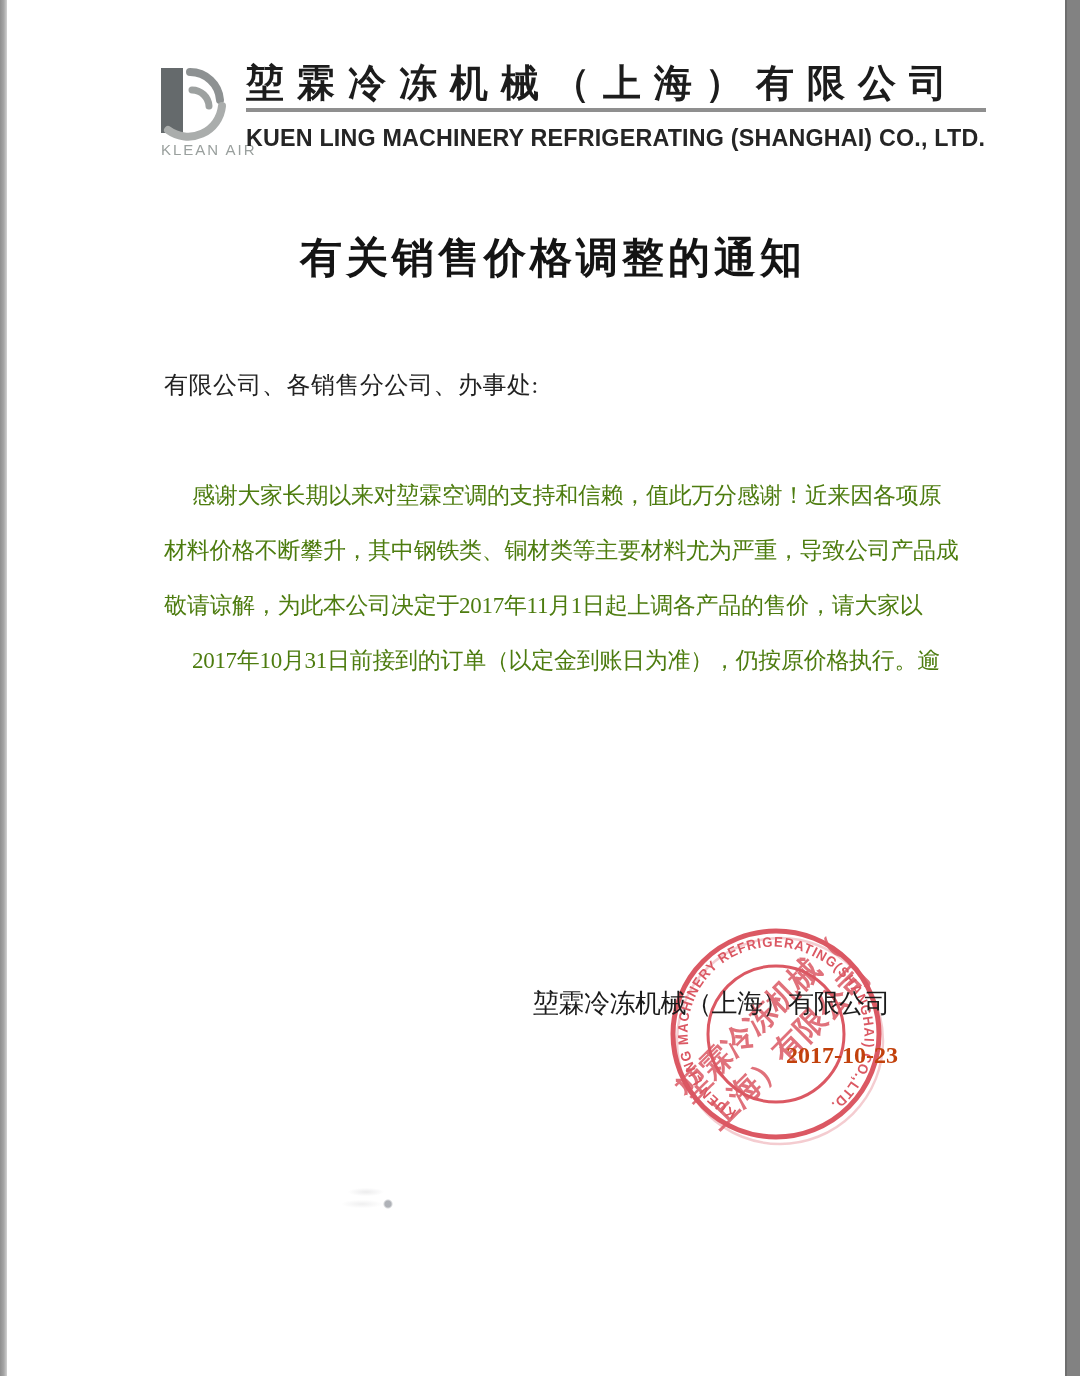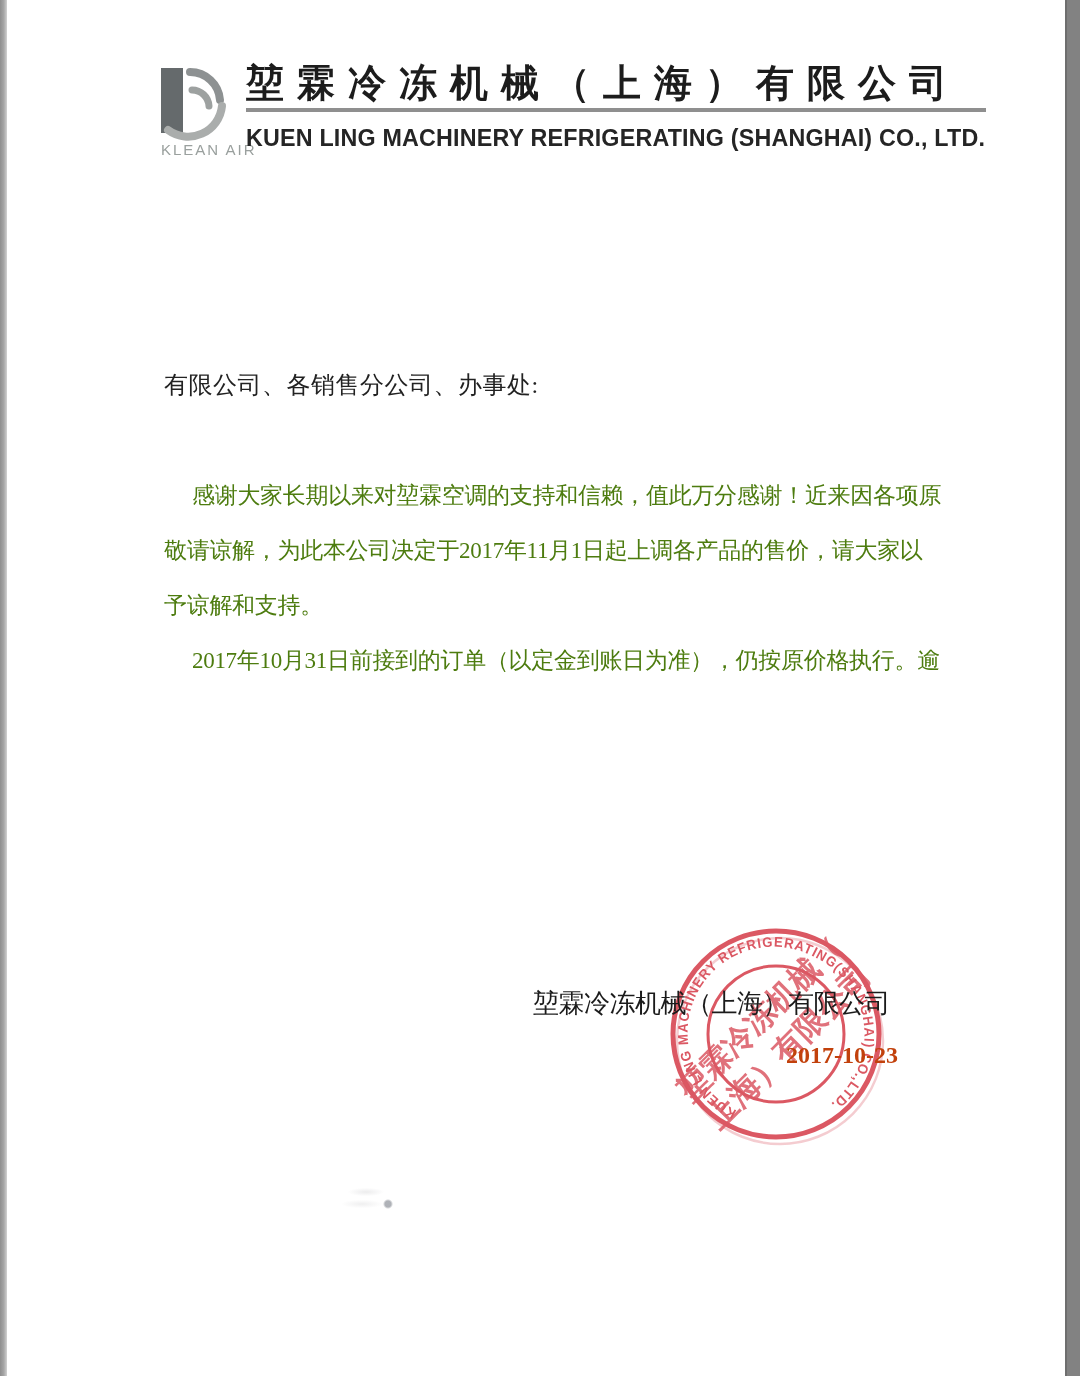--- a/index.html
+++ b/index.html
@@ -100,27 +100,28 @@
     <path d="M 40 22 A 30 30 0 0 1 70 50" fill="none" stroke="#8d9192" stroke-width="8" stroke-linecap="round"></path>
     <path d="M 42 40 A 17 17 0 0 1 59 56" fill="none" stroke="#9da1a0" stroke-width="7" stroke-linecap="round"></path>
     <path d="M 72 56 A 34 34 0 0 1 18 80" fill="none" stroke="#aaadac" stroke-width="8" stroke-linecap="round"></path>
   </svg>
   <div class="brand-name">KLEAN AIR</div>
 
   <div class="company-cn">堃霖冷冻机械（上海）有限公司</div>
   <div class="header-rule"></div>
   <div class="company-en">KUEN LING MACHINERY REFRIGERATING (SHANGHAI) CO., LTD.</div>
 
+  <div class="doc-title">有关销售价格调整的通知</div>
 
   <div class="salutation">有限公司、各销售分公司、办事处:</div>
 
   <div class="body-lines">
     <div class="body-line indent-1">感谢大家长期以来对堃霖空调的支持和信赖，值此万分感谢！近来因各项原</div>
+    <div class="body-line">材料价格不断攀升，其中钢铁类、铜材类等主要材料尤为严重，导致公司产品成</div>
     <div class="body-line">敬请谅解，为此本公司决定于2017年11月1日起上调各产品的售价，请大家以</div>
-    <div class="body-line">予谅解和支持。</div>
     <div class="body-line indent-1">2017年10月31日前接到的订单（以定金到账日为准），仍按原价格执行。逾</div>
   </div>
 
   <svg class="stamp" viewBox="0 0 280 280" width="280" height="280">
 
     <circle cx="144" cy="147" r="103" fill="none" stroke="#d84a56" stroke-width="2.5" opacity="0.3"></circle>
 
     <circle cx="140" cy="140" r="103" fill="none" stroke="#d84a56" stroke-width="5"></circle>
 
     <circle cx="140" cy="140" r="68" fill="none" stroke="#d84a56" stroke-width="3"></circle>

